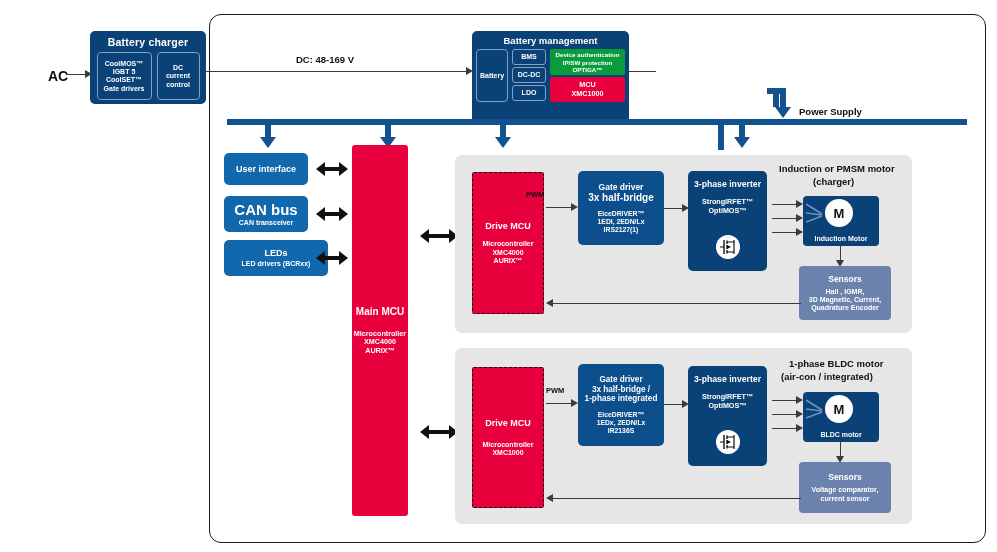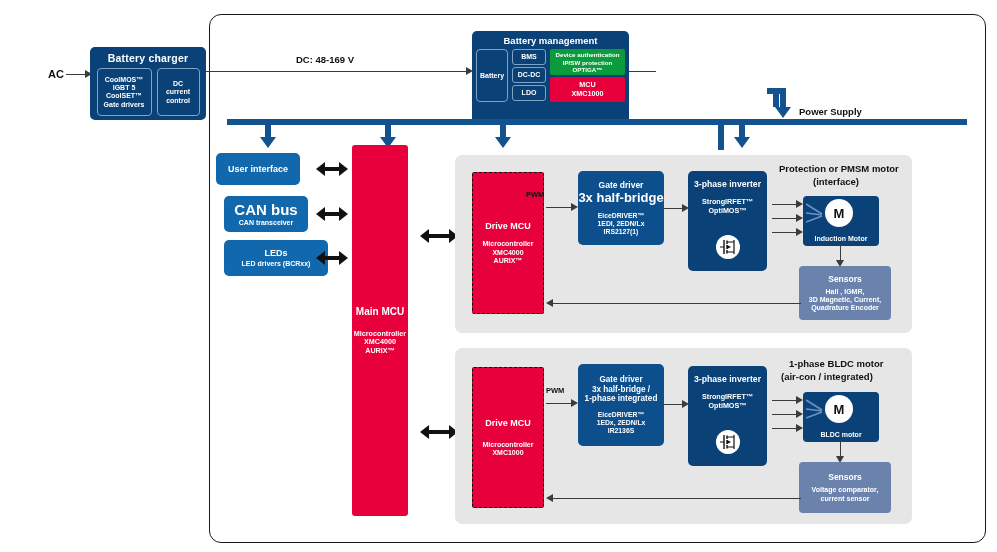--- a/index.html
+++ b/index.html
@@ -65,25 +65,25 @@
 
   .phaselines{position:absolute;}
 </style>
 </head>
 <body>
 
 <div id="stage">
 
   <div id="outer-frame"></div>
 
-  <div class="lbl" style="left:48px;top:68px;font-size:11px;">AC</div>
+  <div class="lbl" style="left:48px;top:68px;font-size:14px;">AC</div>
   <div class="hline" style="left:66px;top:74px;width:20px;"></div>
   <div class="arr-r" style="left:85px;top:70px;"></div>
 
-  <div class="blk navy" style="left:90px;top:31px;width:116px;height:73px;justify-content:flex-start;padding-top:5px;margin-top:16px;">
+  <div class="blk navy" style="left:90px;top:31px;width:116px;height:73px;justify-content:flex-start;padding-top:5px;">
     <div class="ttl" style="font-size:10.5px;letter-spacing:.2px;">Battery charger</div>
     <div style="display:flex;gap:5px;margin-top:4px;">
       <div class="blk inner-hollow" style="position:relative;width:55px;height:48px;border-radius:4px;">
         <div style="font-size:7px;font-weight:bold;">CoolMOS™</div>
         <div style="font-size:7px;font-weight:bold;">IGBT 5</div>
         <div style="font-size:7px;font-weight:bold;">CoolSET™</div>
         <div style="font-size:7px;font-weight:bold;">Gate drivers</div>
       </div>
       <div class="blk inner-hollow" style="position:relative;width:43px;height:48px;border-radius:4px;">
         <div style="font-size:7px;font-weight:bold;">DC</div>
@@ -146,21 +146,21 @@
   <div class="barr-d" style="left:380px;top:137px;"></div>
 
   <div class="busv" style="left:500px;top:125px;height:14px;"></div>
   <div class="barr-d" style="left:495px;top:137px;"></div>
 
   <div class="busv" style="left:718px;top:125px;height:25px;"></div>
 
   <div class="busv" style="left:739px;top:125px;height:14px;"></div>
   <div class="barr-d" style="left:734px;top:137px;"></div>
 
-  <div class="blk brightblue" style="left:216px;top:153px;width:84px;height:32px;">
+  <div class="blk brightblue" style="left:224px;top:153px;width:84px;height:32px;">
     <div class="ttl" style="font-size:9px;">User interface</div>
   </div>
 
   <div class="blk brightblue" style="left:224px;top:196px;width:84px;height:36px;">
     <div class="ttl" style="font-size:15px;">CAN bus</div>
     <div class="sub" style="font-size:7px;margin-top:1px;">CAN transceiver</div>
   </div>
 
   <div class="blk brightblue" style="left:224px;top:240px;width:104px;height:36px;">
     <div class="ttl" style="font-size:9px;">LEDs</div>
@@ -198,39 +198,39 @@
       <div class="hr"></div>
   </div>
   <div class="bidir" style="left:420px;top:425px;width:38px;">
     <div class="hl"></div>
       <div class="shaft"></div>
       <div class="hr"></div>
   </div>
 
   <div class="graypanel" style="left:455px;top:155px;width:457px;height:178px;"></div>
 
-  <div class="lbl" style="left:779px;top:163px;font-size:9.5px;">Protection or PMSM motor</div>
-  <div class="lbl" style="left:813px;top:176px;font-size:9.5px;">(interface)</div>
+  <div class="lbl" style="left:779px;top:163px;font-size:9.5px;">Induction or PMSM motor</div>
+  <div class="lbl" style="left:813px;top:176px;font-size:9.5px;">(charger)</div>
 
   <div class="blk red dashed" style="left:472px;top:172px;width:72px;height:142px;border-radius:2px;">
     <div class="ttl" style="font-size:9px;">Drive MCU</div>
     <div style="margin-top:9px;">
       <div style="font-size:7px;font-weight:bold;">Microcontroller</div>
       <div style="font-size:7px;font-weight:bold;">XMC4000</div>
       <div style="font-size:7px;font-weight:bold;">AURIX™</div>
     </div>
   </div>
 
   <div class="lbl" style="left:526px;top:190px;font-size:7.5px;">PWM</div>
   <div class="hline" style="left:546px;top:207px;width:27px;"></div>
   <div class="arr-r" style="left:571px;top:203px;"></div>
 
   <div class="blk navy2" style="left:578px;top:171px;width:86px;height:74px;">
     <div class="ttl" style="font-size:8.5px;">Gate driver</div>
-    <div class="ttl" style="font-size:13px;">3x half-bridge</div>
+    <div class="ttl" style="font-size:10px;">3x half-bridge</div>
     <div style="margin-top:7px;">
       <div style="font-size:6.8px;font-weight:bold;">EiceDRIVER™</div>
       <div style="font-size:6.8px;font-weight:bold;">1EDI, 2EDN/Lx</div>
       <div style="font-size:6.8px;font-weight:bold;">IRS2127(1)</div>
     </div>
   </div>
 
   <div class="hline" style="left:664px;top:208px;width:20px;"></div>
   <div class="arr-r" style="left:682px;top:204px;"></div>
 

